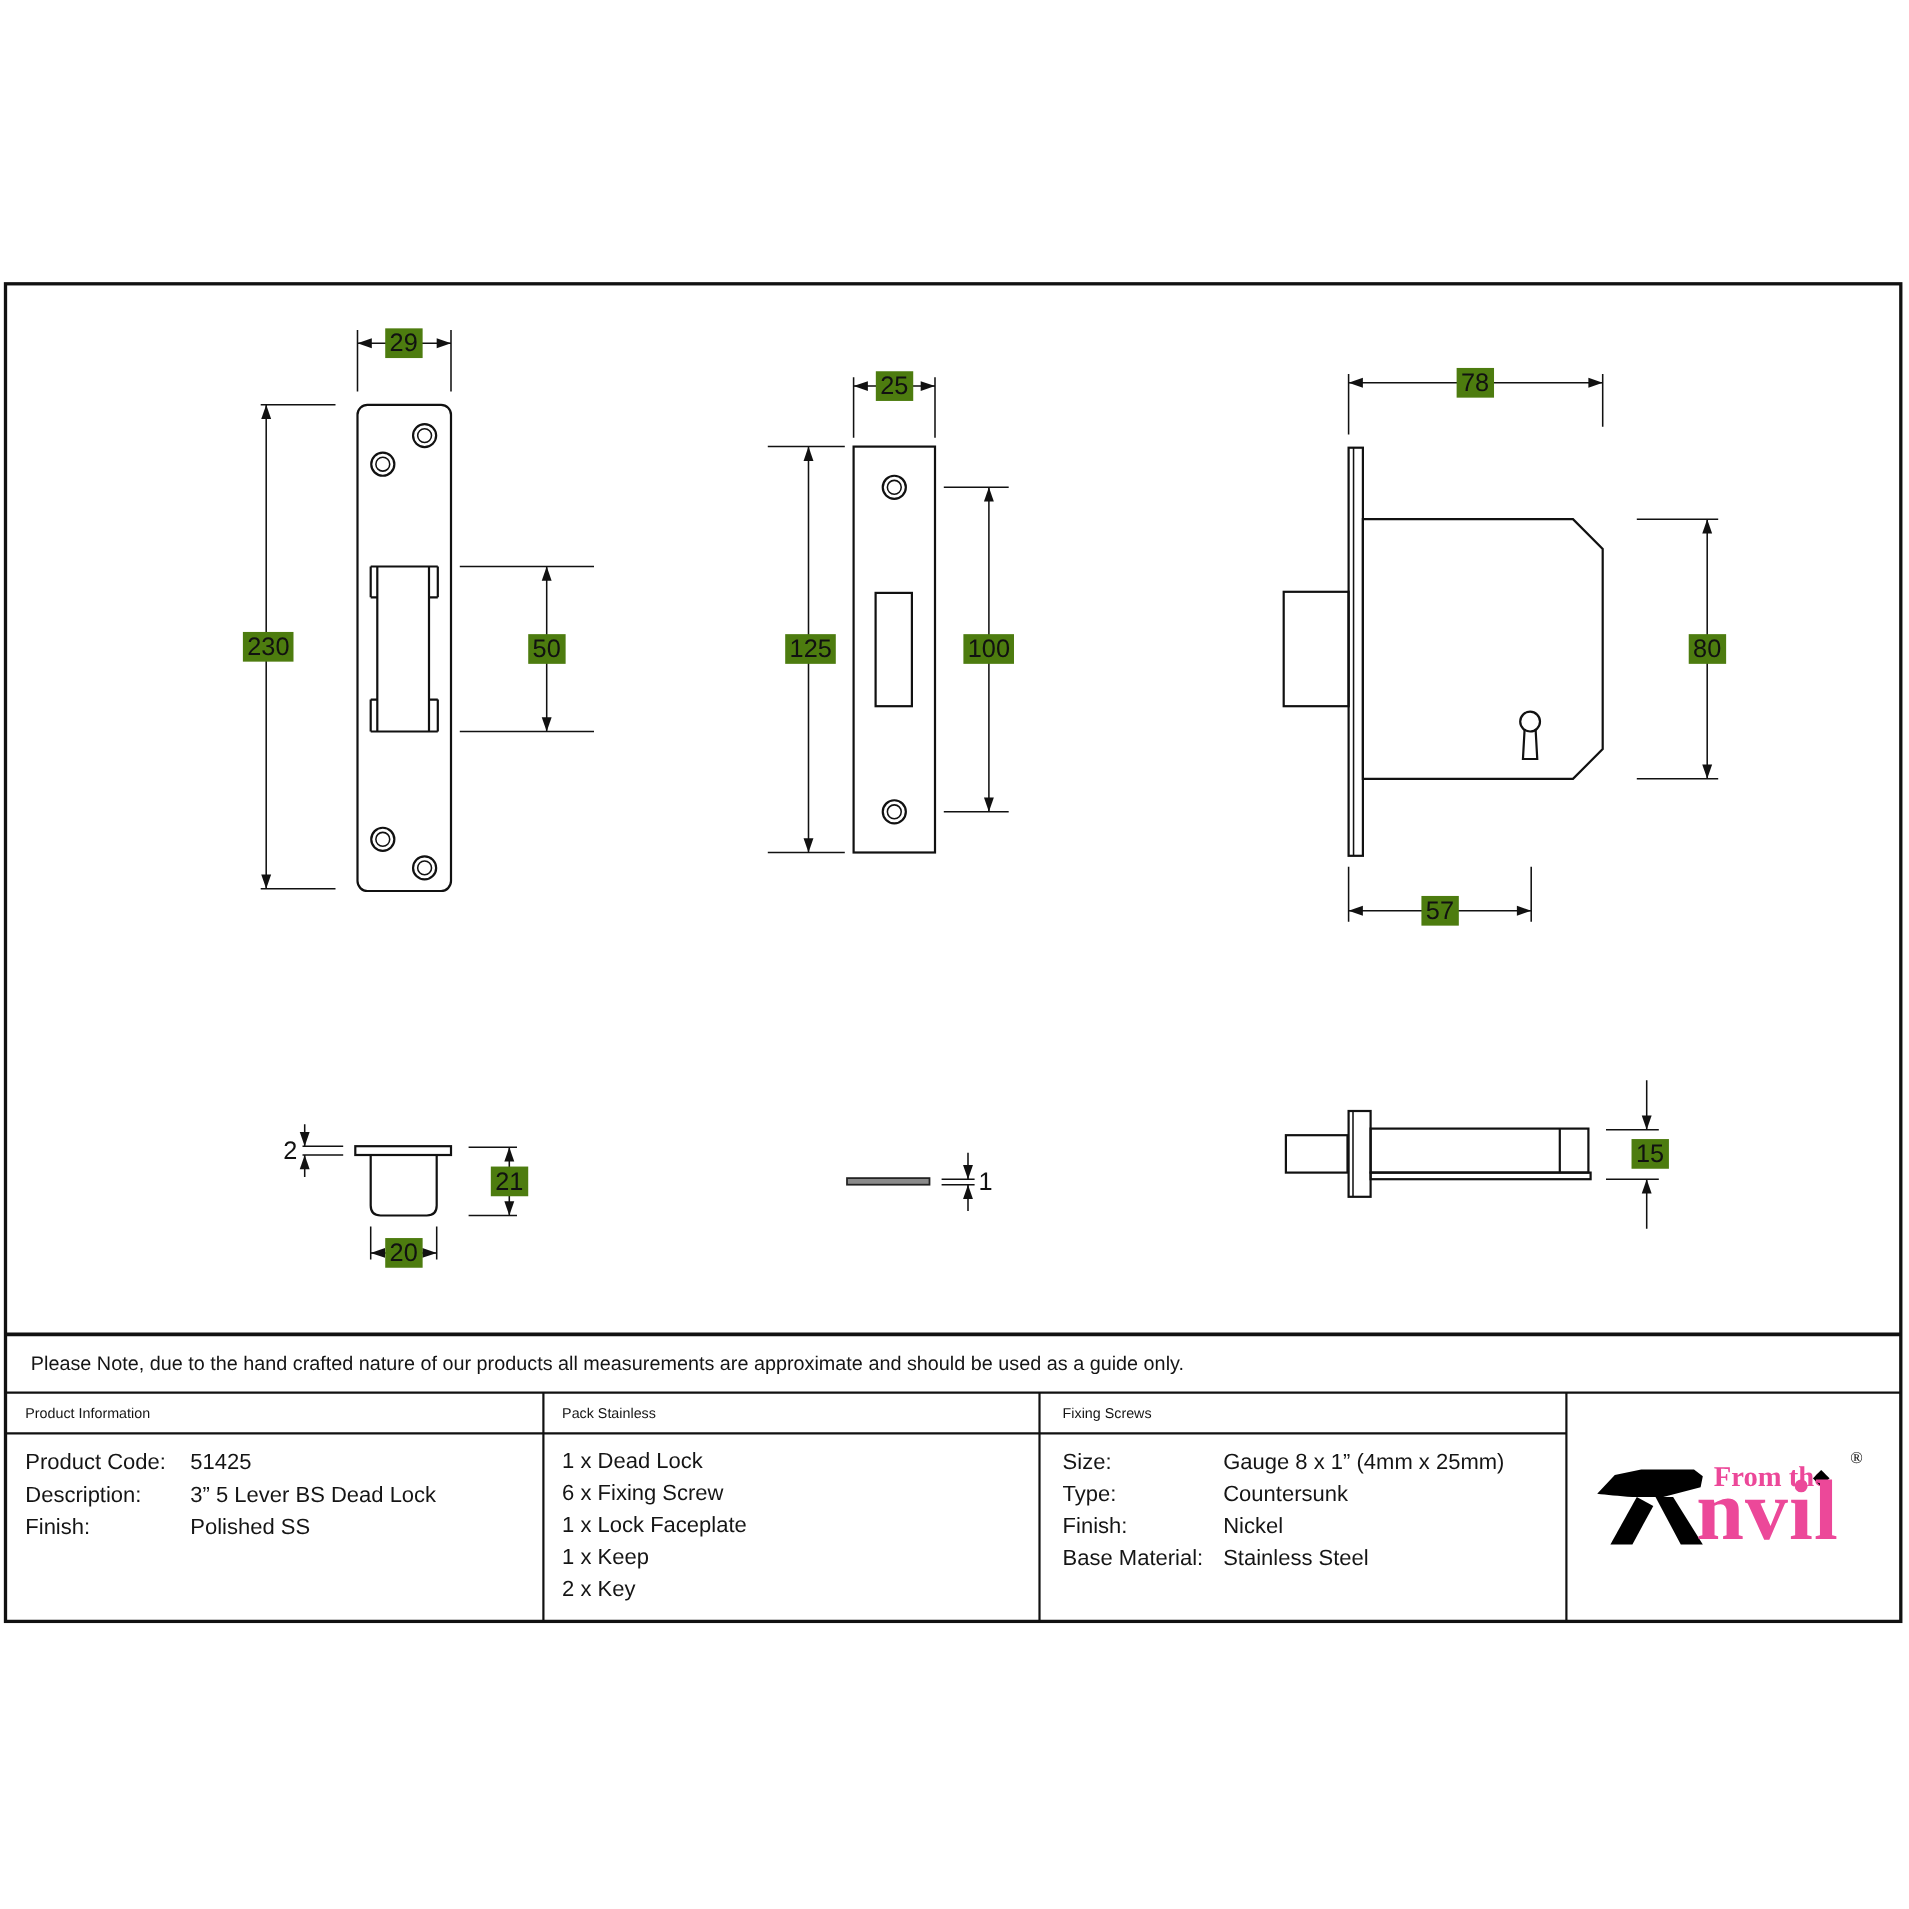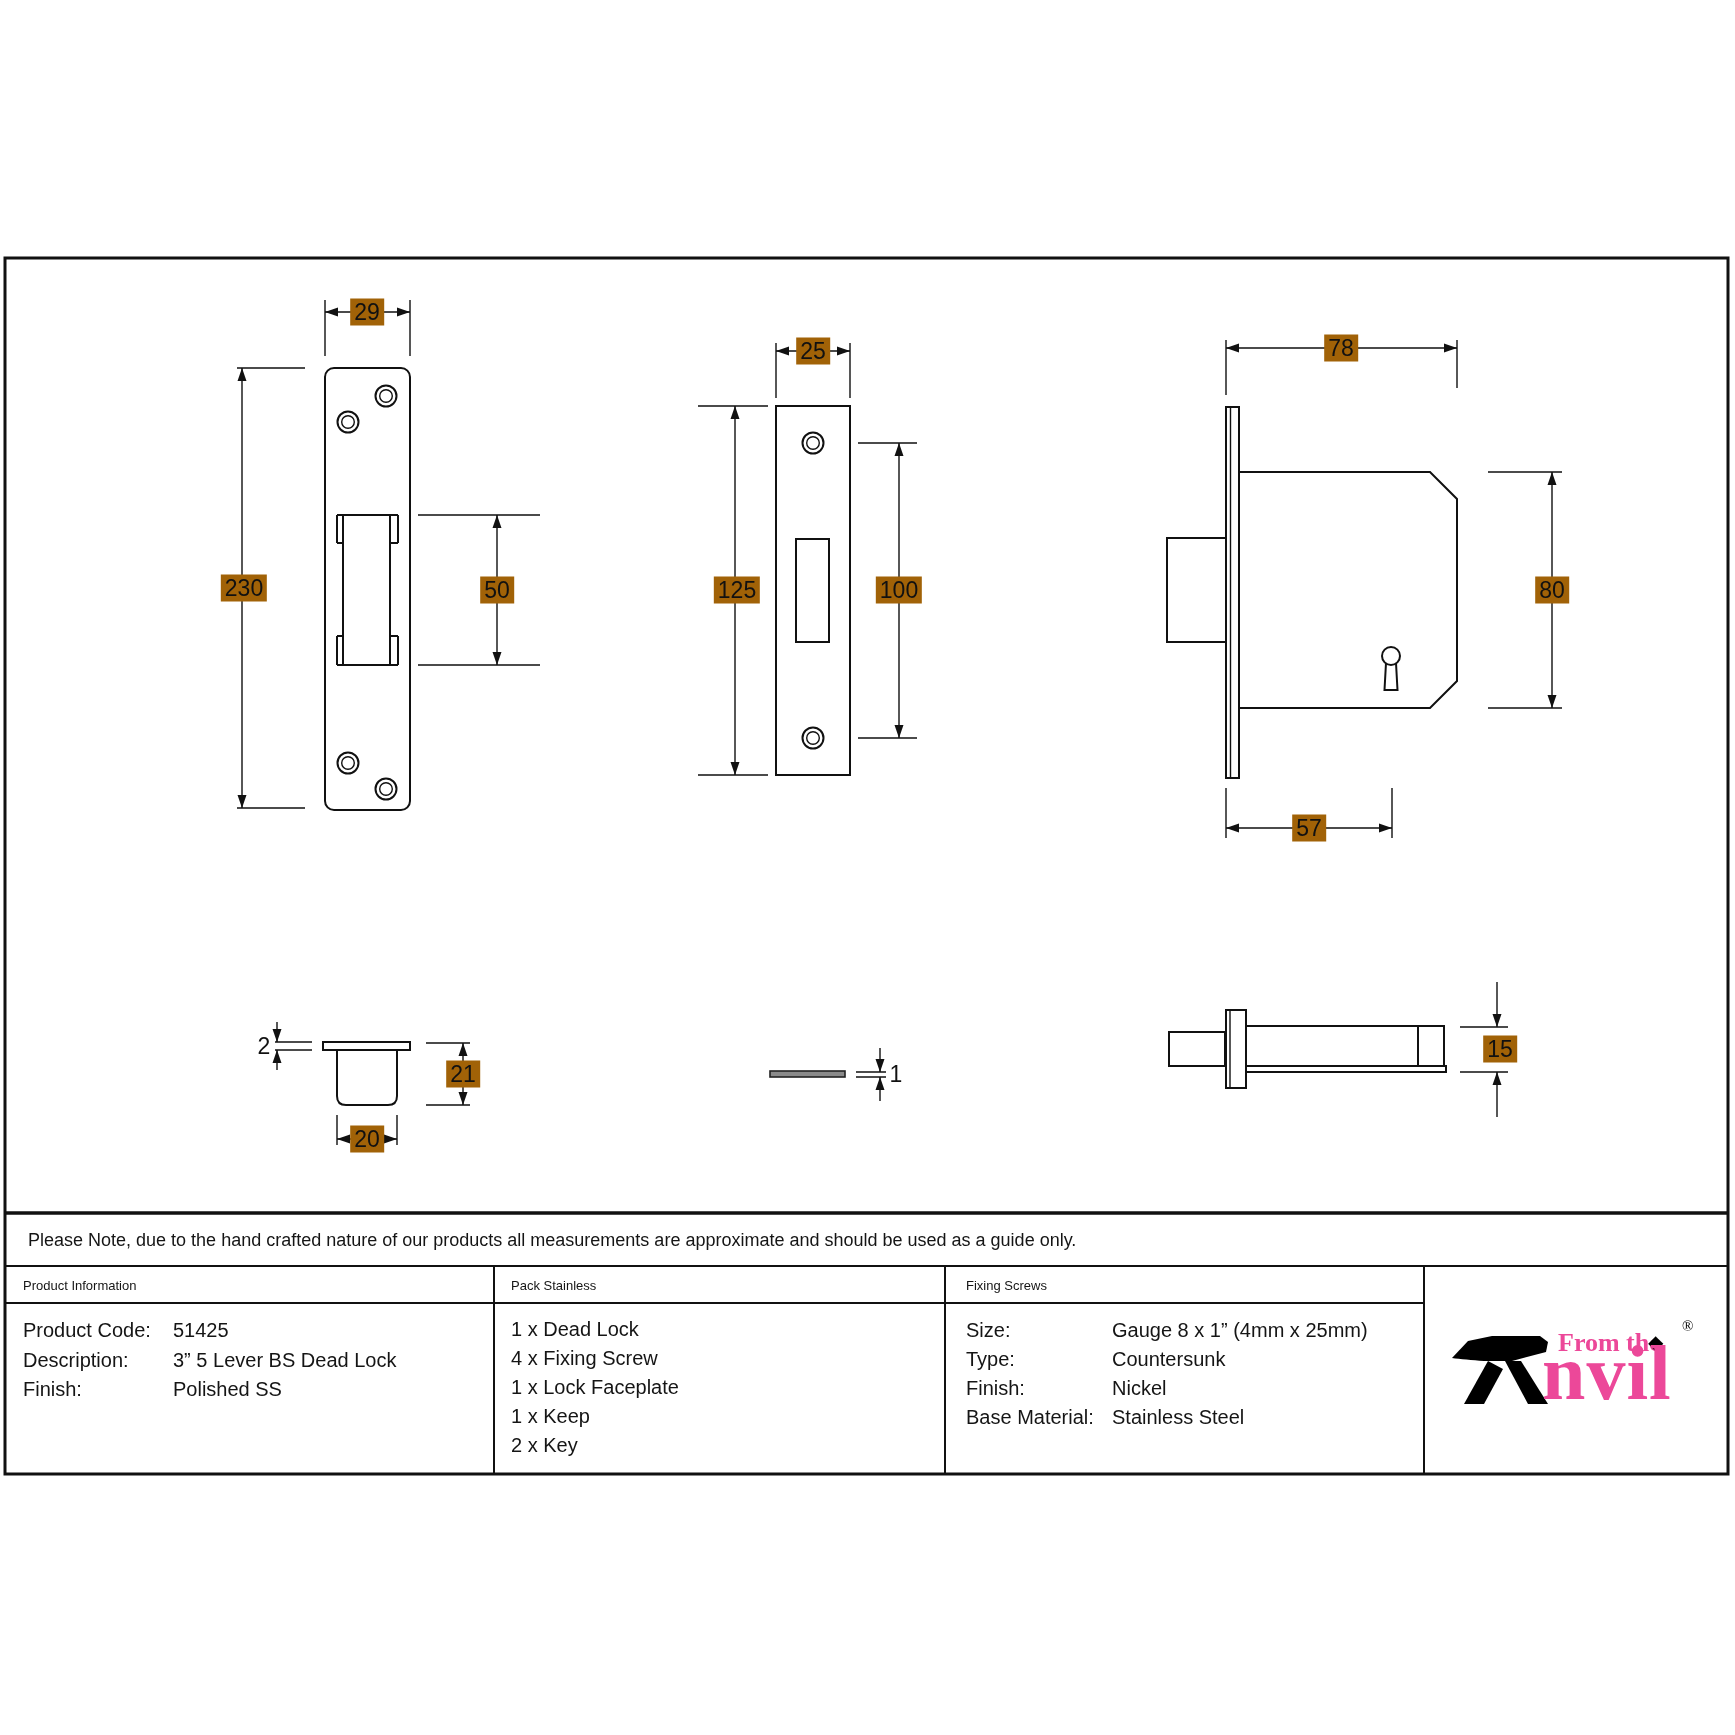--- a/index.html
+++ b/index.html
@@ -6,21 +6,21 @@
   .page{position:relative;width:1735px;height:1735px;background:#ffffff;
         font-family:"Liberation Sans", sans-serif;color:#151515;overflow:hidden;}
   svg{position:absolute;left:0;top:0;}
   .shape{fill:none;stroke:#111111;stroke-width:2;}
   .thin{fill:none;stroke:#111111;stroke-width:1.4;}
   .ah{fill:#111111;stroke:none;}
   .frame{fill:none;stroke:#111111;stroke-width:3;}
   .grid{fill:none;stroke:#111111;stroke-width:2;}
   .grid-heavy{fill:none;stroke:#111111;stroke-width:3.4;}
   .dim{position:absolute;transform:translate(-50%,-50%);font-size:23px;
-       background:#a16207;padding:0 4px;white-space:nowrap;color:#111;}
+       background:#4d7c0f;padding:0 4px;white-space:nowrap;color:#111;}
   .dim.nobg{background:transparent;}
   .txt{position:absolute;transform:translate(0,-50%);font-size:20px;white-space:nowrap;}
   .note{font-size:18px;}
   .hdr{font-size:13px;text-align:center;}
   .logo-brand{position:absolute;font-family:"Liberation Serif", serif;font-weight:600;
               font-size:78px;line-height:1;letter-spacing:1px;color:#ec4899;}
   .logo-prefix{position:absolute;font-family:"Liberation Serif", serif;font-weight:600;
                font-size:26px;color:#ec4899;white-space:nowrap;}
   .logo-diamond{position:absolute;font-family:"Liberation Serif", serif;font-size:20px;color:#000;}
   .logo-reg{position:absolute;font-family:"Liberation Serif", serif;font-size:15px;color:#000;}
@@ -186,21 +186,21 @@
   <div class="txt hdr" style="left:966px;top:1285px">Fixing Screws</div>
 
   <div class="txt" style="left:23px;top:1330px">Product Code:</div>
   <div class="txt" style="left:173px;top:1330px">51425</div>
   <div class="txt" style="left:23px;top:1360px">Description:</div>
   <div class="txt" style="left:173px;top:1360px">3” 5 Lever BS Dead Lock</div>
   <div class="txt" style="left:23px;top:1389px">Finish:</div>
   <div class="txt" style="left:173px;top:1389px">Polished SS</div>
 
   <div class="txt" style="left:511px;top:1329px">1 x Dead Lock</div>
-  <div class="txt" style="left:511px;top:1358px">4 x Fixing Screw</div>
+  <div class="txt" style="left:511px;top:1358px">6 x Fixing Screw</div>
   <div class="txt" style="left:511px;top:1387px">1 x Lock Faceplate</div>
   <div class="txt" style="left:511px;top:1416px">1 x Keep</div>
   <div class="txt" style="left:511px;top:1445px">2 x Key</div>
 
   <div class="txt" style="left:966px;top:1330px">Size:</div>
   <div class="txt" style="left:1112px;top:1330px">Gauge 8 x 1” (4mm x 25mm)</div>
   <div class="txt" style="left:966px;top:1359px">Type:</div>
   <div class="txt" style="left:1112px;top:1359px">Countersunk</div>
   <div class="txt" style="left:966px;top:1388px">Finish:</div>
   <div class="txt" style="left:1112px;top:1388px">Nickel</div>

